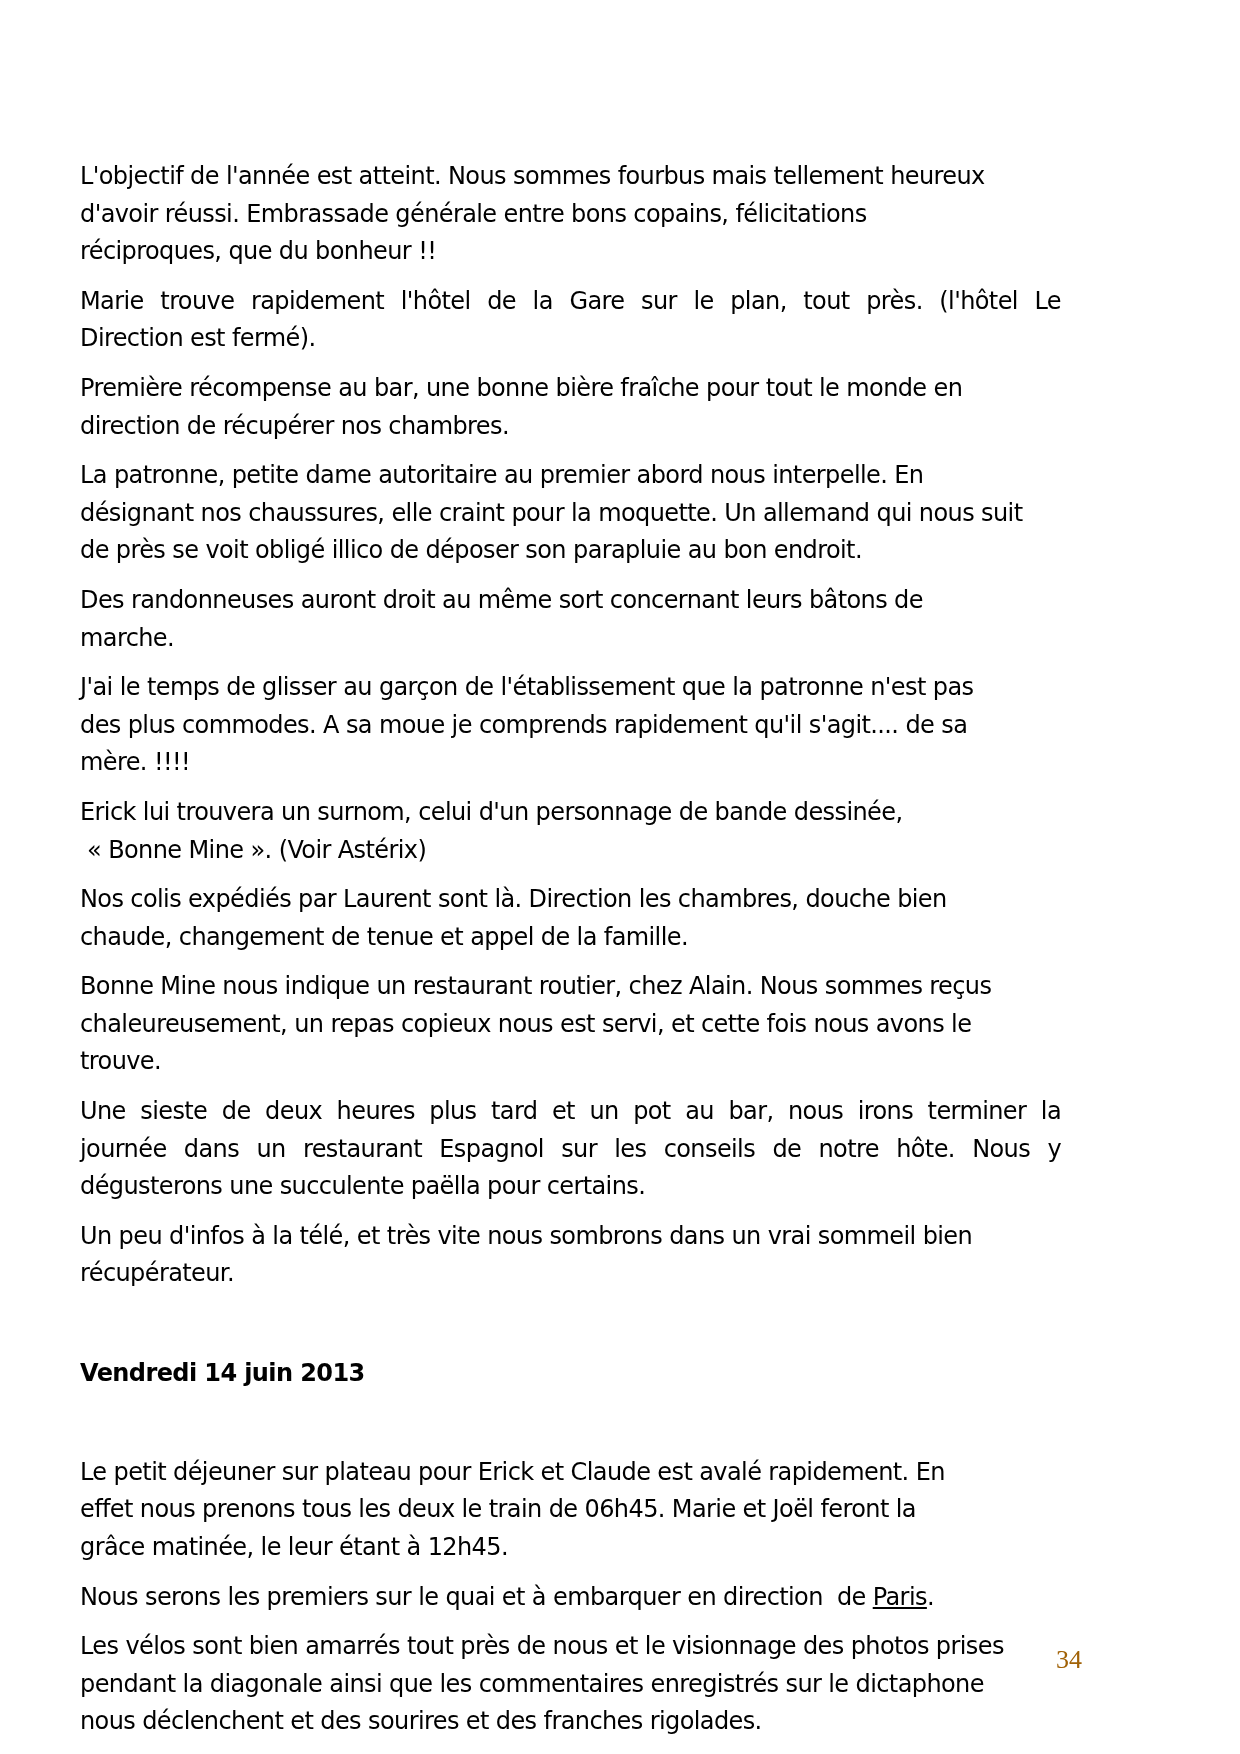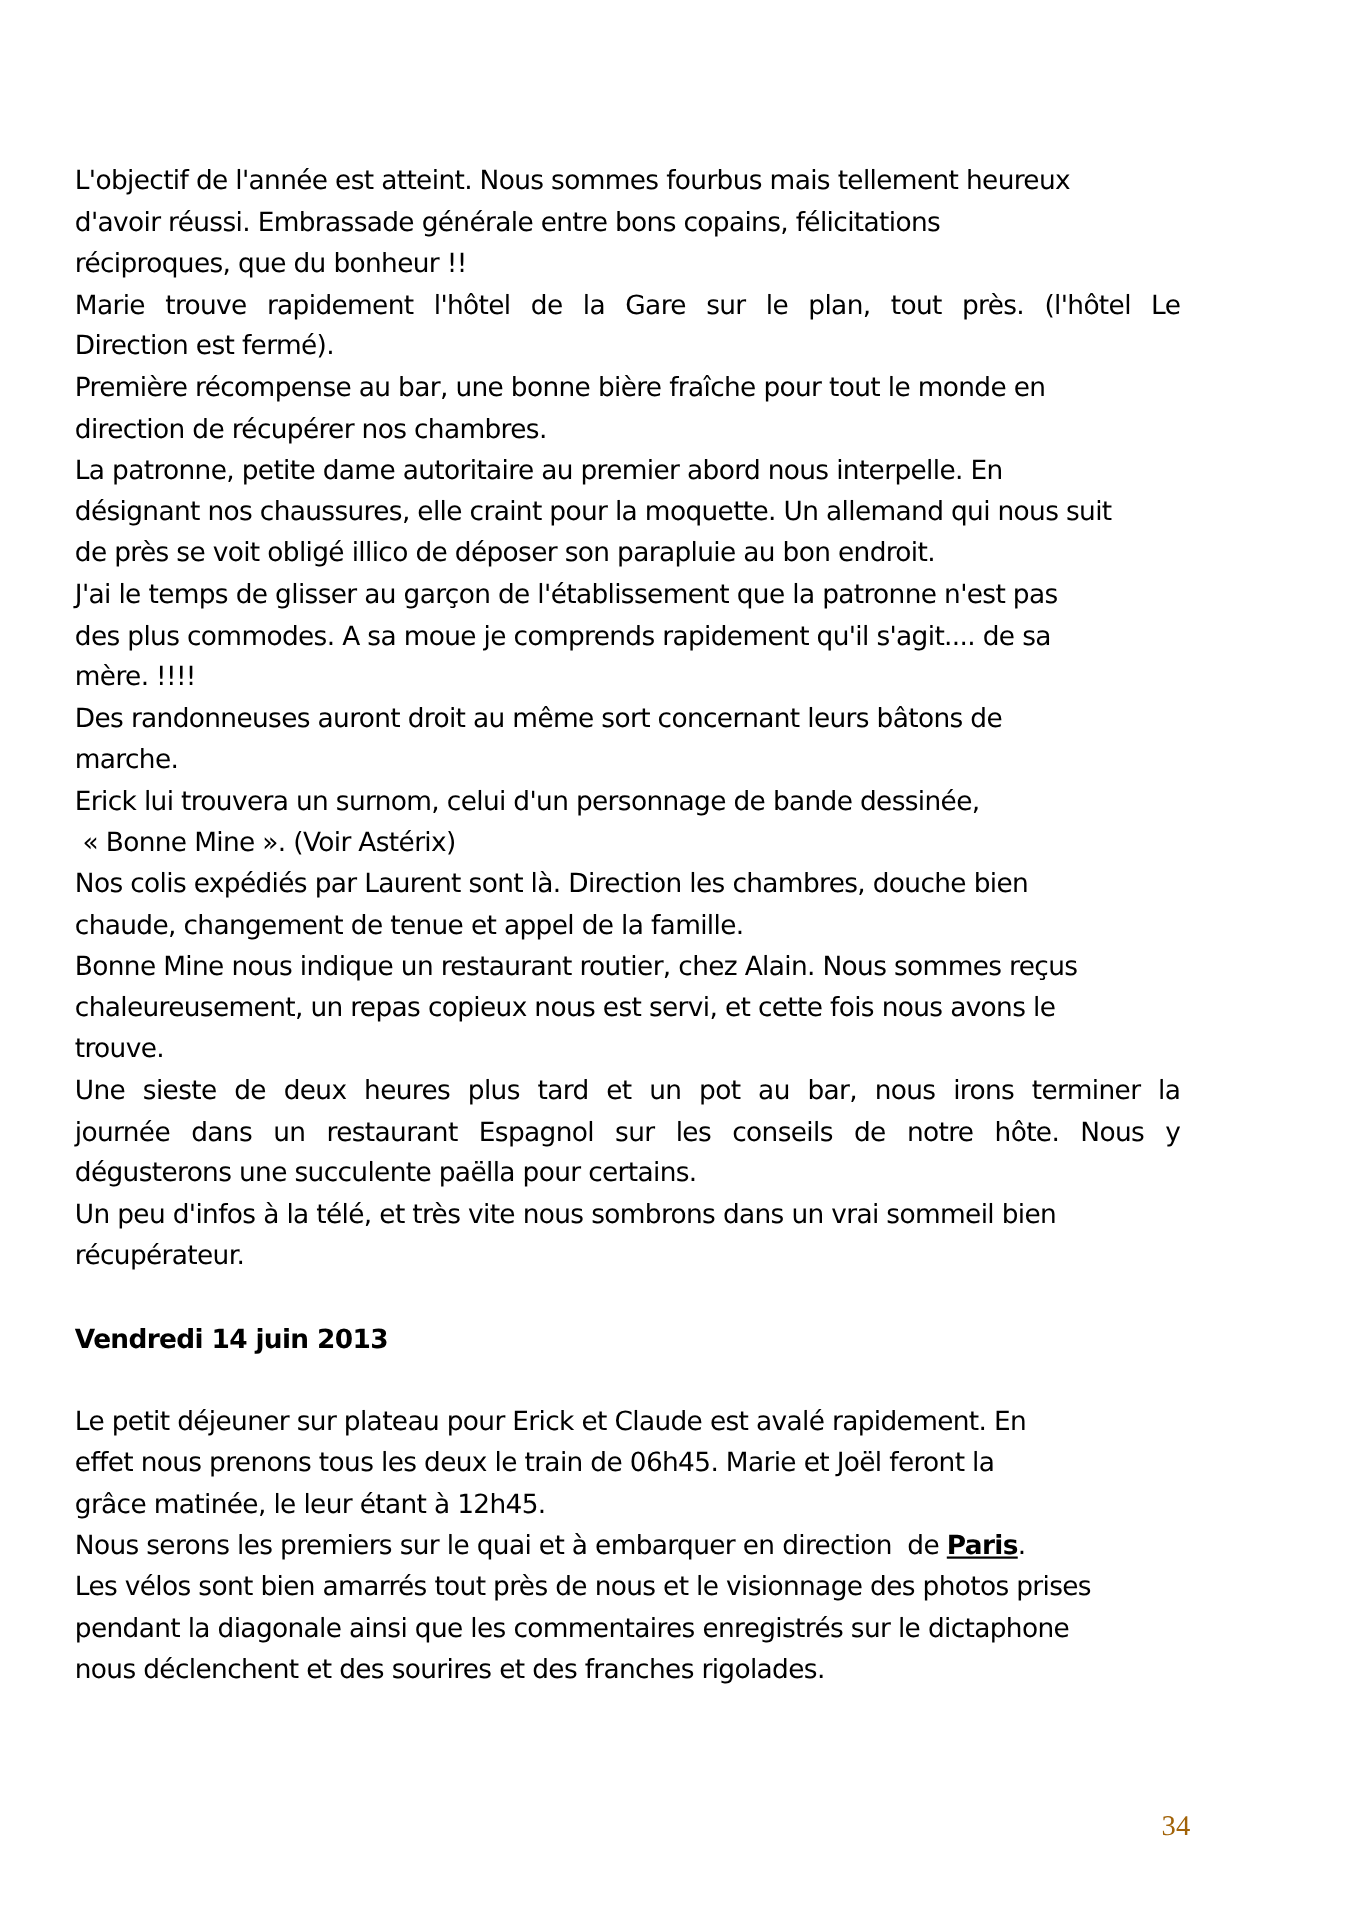--- a/index.html
+++ b/index.html
@@ -14,31 +14,31 @@
   }
   .text-block {
     position: absolute;
     left: 68px;
     top: 146px;
     width: 1005px;
     font-size: 24px;
     letter-spacing: -0.6px;
     line-height: 37.6px;
   }
-  .paragraph, .heading { margin: 0; padding: 0; }
+  .paragraph, .heading { margin: 12px; padding: 0; }
   .line { white-space: pre; }
   .line.justify {
     white-space: normal;
     text-align: justify;
     text-align-last: justify;
     text-justify: inter-word;
   }
   .heading .line { font-weight: bold; }
   .spacer { height: 37.6px; }
-  .underline { text-decoration: underline; font-weight: bold; }
+  .underline { text-decoration: underline; }
   .page-number {
     position: absolute;
     top: 1645px;
     right: 158px;
     font-family: "Liberation Serif", serif;
     font-size: 26px;
     color: #a16207;
   }
 </style>
 </head>
@@ -58,27 +58,27 @@
       <div class="paragraph">
         <div class="line"><span class="">Première récompense au bar, une bonne bière fraîche pour tout le monde en</span></div>
         <div class="line"><span class="">direction de récupérer nos chambres.</span></div>
       </div>
       <div class="paragraph">
         <div class="line"><span class="">La patronne, petite dame autoritaire au premier abord nous interpelle. En</span></div>
         <div class="line"><span class="">désignant nos chaussures, elle craint pour la moquette. Un allemand qui nous suit</span></div>
         <div class="line"><span class="">de près se voit obligé illico de déposer son parapluie au bon endroit.</span></div>
       </div>
       <div class="paragraph">
+        <div class="line"><span class="">Des randonneuses auront droit au même sort concernant leurs bâtons de</span></div>
+        <div class="line"><span class="">marche.</span></div>
+      </div>
+      <div class="paragraph">
         <div class="line"><span class="">J'ai le temps de glisser au garçon de l'établissement que la patronne n'est pas</span></div>
         <div class="line"><span class="">des plus commodes. A sa moue je comprends rapidement qu'il s'agit.... de sa</span></div>
         <div class="line"><span class="">mère. !!!!</span></div>
-      </div>
-      <div class="paragraph">
-        <div class="line"><span class="">Des randonneuses auront droit au même sort concernant leurs bâtons de</span></div>
-        <div class="line"><span class="">marche.</span></div>
       </div>
       <div class="paragraph">
         <div class="line"><span class="">Erick lui trouvera un surnom, celui d'un personnage de bande dessinée,</span></div>
         <div class="line"><span class=""> « Bonne Mine ». (Voir Astérix)</span></div>
       </div>
       <div class="paragraph">
         <div class="line"><span class="">Nos colis expédiés par Laurent sont là. Direction les chambres, douche bien</span></div>
         <div class="line"><span class="">chaude, changement de tenue et appel de la famille.</span></div>
       </div>
       <div class="paragraph">

